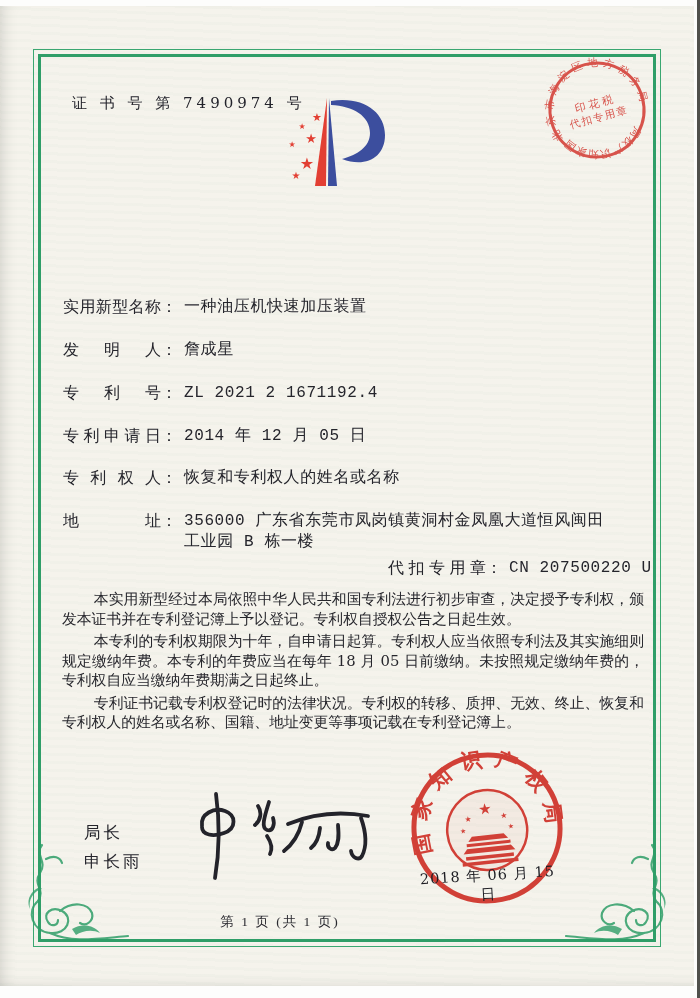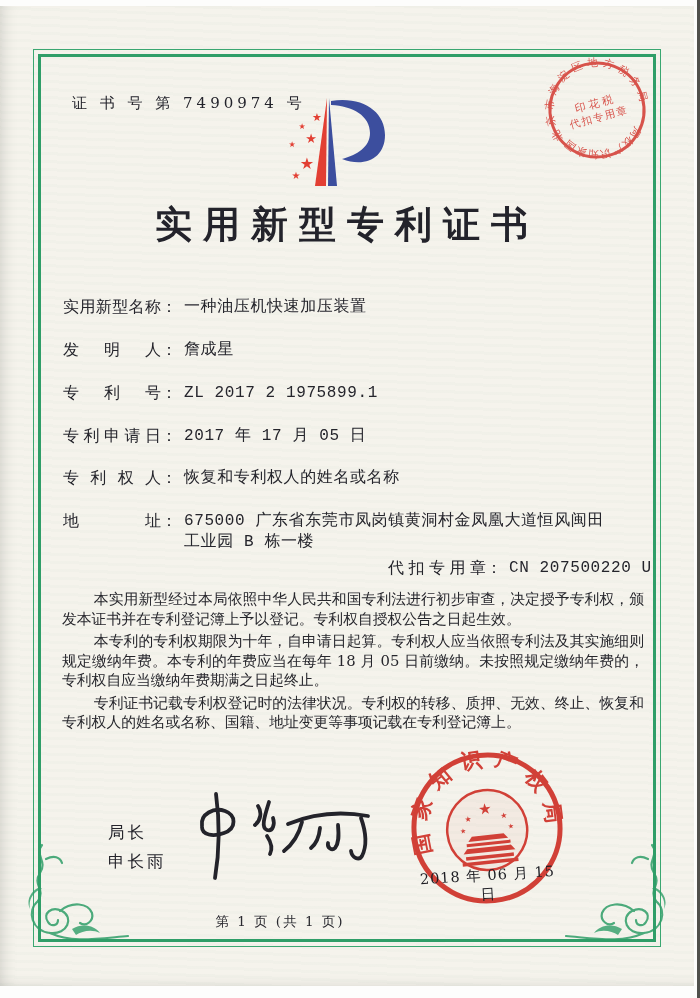--- a/index.html
+++ b/index.html
@@ -20,27 +20,27 @@
   .fields{position:absolute;left:63px;top:297px;width:586px;font-size:16px;}
   .field-row{position:absolute;left:0;white-space:nowrap;font-family:Liberation Mono, monospace;}
   .field-label{display:inline-block;width:98px;text-align:justify;text-align-last:justify;vertical-align:top;}
   .field-colon{display:inline-block;vertical-align:top;}
   .field-value{display:inline-block;margin-left:7px;letter-spacing:0.6px;vertical-align:top;
                white-space:pre-line;max-width:455px;line-height:21px;}
   .col-right{position:absolute;left:325px;top:0;}
   .paras{position:absolute;left:62px;top:589px;width:586px;font-size:14.8px;line-height:19.5px;
          text-align:justify;color:#26262c;}
   .paras p{margin:0 4px 3px 0;text-indent:2.15em;}
-  .director{position:absolute;left:84px;top:818px;font-size:16.5px;letter-spacing:3px;line-height:29px;margin-left:24px;}
+  .director{position:absolute;left:84px;top:818px;font-size:16.5px;letter-spacing:3px;line-height:29px;}
   .signature{position:absolute;left:172px;top:780px;}
   .seal{position:absolute;left:405px;top:746px;}
   .seal-date{position:absolute;left:412px;top:866px;width:152px;text-align:center;font-size:14.5px;
              letter-spacing:1px;color:#1d1d23;transform:rotate(-3.5deg);}
   .footer{position:absolute;left:0;top:913px;width:560px;text-align:center;font-size:13.5px;
-          letter-spacing:2px;color:#2a2a30;}
+          letter-spacing:2px;color:#2a2a30;font-family:Liberation Serif, serif;}
   .flourish{position:absolute;}
   .fl-bl{left:20px;top:843px;}
   .fl-br{left:564px;top:843px;transform:scaleX(-1);}
   svg text{font-family:"DejaVu Sans","Liberation Sans",sans-serif;}
 </style>
 </head>
 <body>
 
 <div class="page">
   <div class="paper"></div>
@@ -101,40 +101,39 @@
         <textPath href="#taxTopArc" startOffset="4">北京市海淀区地方税务局</textPath>
       </text>
       <text font-size="10.5" fill="#d5463e" letter-spacing="1">
         <textPath href="#taxBottomArc" startOffset="2">局权产识知家国</textPath>
       </text>
       <text x="58" y="57" font-size="11" fill="#d5463e" text-anchor="middle" letter-spacing="3">印花税</text>
       <text x="58" y="71" font-size="10.5" fill="#d5463e" text-anchor="middle" letter-spacing="1.5">代扣专用章</text>
     </g>
   </svg>
 
-  <div class="doc-title">实用新型专利证书</div>
 
   <div class="fields">
     <div class="field-row" style="top:0">
       <span class="field-label">实用新型名称</span><span class="field-colon">：</span><span class="field-value">一种油压机快速加压装置</span>
     </div>
     <div class="field-row" style="top:43px">
       <span class="field-label">发明人</span><span class="field-colon">：</span><span class="field-value">詹成星</span>
     </div>
     <div class="field-row" style="top:86px">
-      <span class="field-label">专利号</span><span class="field-colon">：</span><span class="field-value">ZL 2017 2 1975899.1</span>
+      <span class="field-label">专利号</span><span class="field-colon">：</span><span class="field-value">ZL 2021 2 1671192.4</span>
     </div>
     <div class="field-row" style="top:129px">
-      <span class="field-label">专利申请日</span><span class="field-colon">：</span><span class="field-value">2017 年 17 月 05 日</span>
+      <span class="field-label">专利申请日</span><span class="field-colon">：</span><span class="field-value">2014 年 12 月 05 日</span>
     </div>
     <div class="field-row" style="top:171px">
       <span class="field-label">专利权人</span><span class="field-colon">：</span><span class="field-value">恢复和专利权人的姓名或名称</span>
     </div>
     <div class="field-row" style="top:214px">
-      <span class="field-label">地址</span><span class="field-colon">：</span><span class="field-value">675000 广东省东莞市凤岗镇黄洞村金凤凰大道恒风闽田
+      <span class="field-label">地址</span><span class="field-colon">：</span><span class="field-value">356000 广东省东莞市凤岗镇黄洞村金凤凰大道恒风闽田
 工业园 B 栋一楼</span>
     </div>
     <div class="field-row" style="top:261px;width:586px">
       <span class="col-right">
         <span class="field-label">代扣专用章</span><span class="field-colon">：</span><span class="field-value">CN 207500220 U</span>
       </span>
     </div>
   </div>
 
   <div class="paras">

